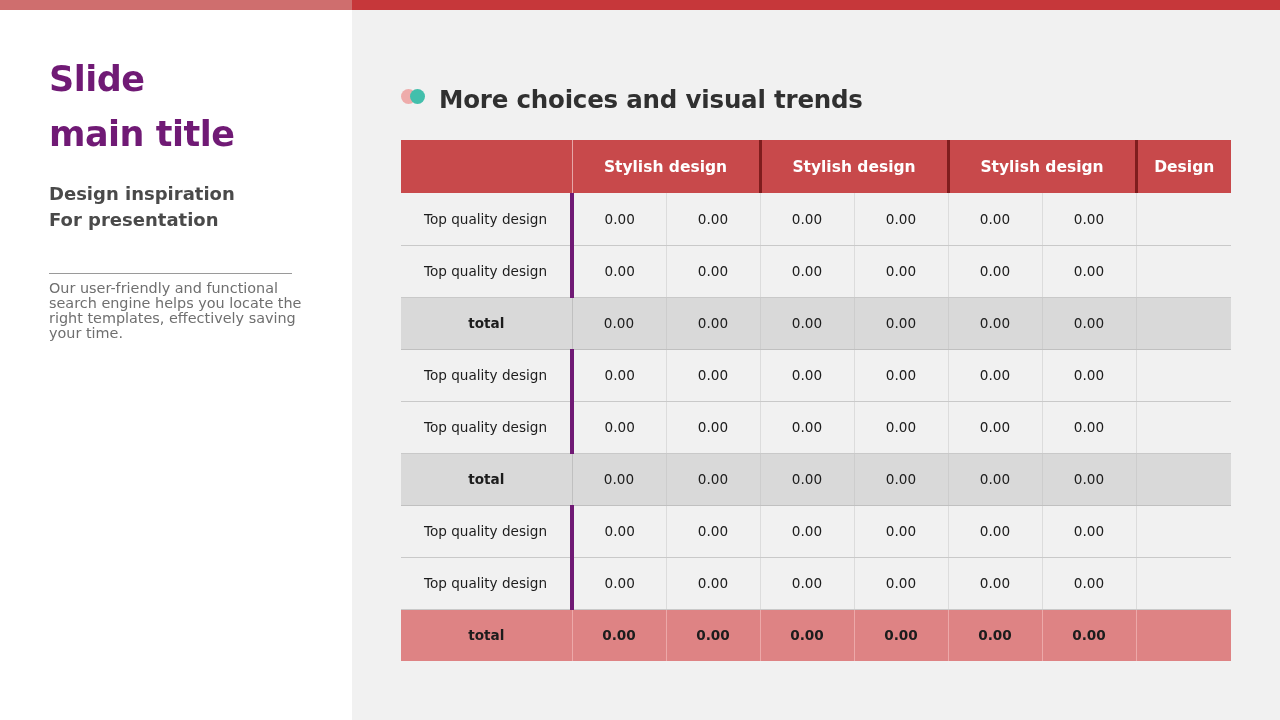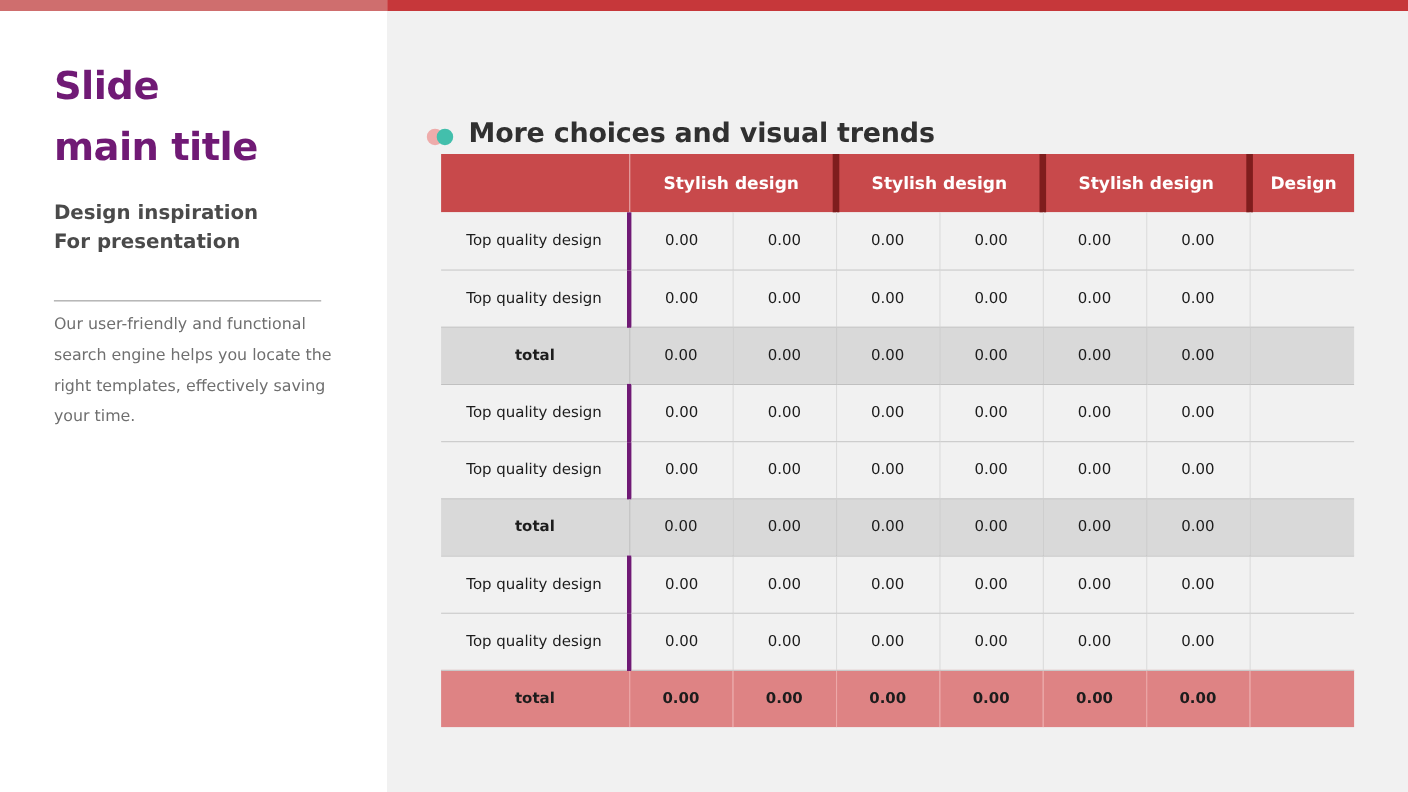--- a/index.html
+++ b/index.html
@@ -73,36 +73,36 @@
     height: 1px;
     background: #9a9a9a;
   }
   .body-text {
     position: absolute;
     left: 49px;
     top: 271px;
     width: 258px;
     font-family: "DejaVu Sans", sans-serif;
     font-size: 14.4px;
-    line-height: 28px;
+    line-height: 15px;
     color: #6f6f6f;
   }
   
   .content {
     position: absolute;
     left: 352px; top: 10px;
     width: 928px; height: 710px;
     background: #f1f1f1;
   }
   .heading-row {
     position: absolute;
-    left: 36px;
+    left: 49px;
     top: 75px;
     display: flex;
-    align-items: flex-end;
+    align-items: flex-start;
     height: 50px;
   }
   .dots {
     position: relative;
     width: 38px;
     height: 22px;
     flex: none;
   }
   .dot {
     position: absolute;
@@ -145,21 +145,21 @@
   table.data-table col.c-tail  { width: 95px; }
 
   thead th {
     background: #c8494b;
     color: #ffffff;
     font-size: 15.5px;
     font-weight: bold;
     height: 53px;
     padding: 0;
     text-align: center;
-    border-right: 6px solid #7f1d1d;
+    border-right: 3px solid #7f1d1d;
     box-sizing: border-box;
   }
   thead th.th-blank {
     border-right: 1px solid #e6a6a7;
   }
   thead th:last-child {
     border-right: none;
   }
   tbody td {
     height: 52px;

